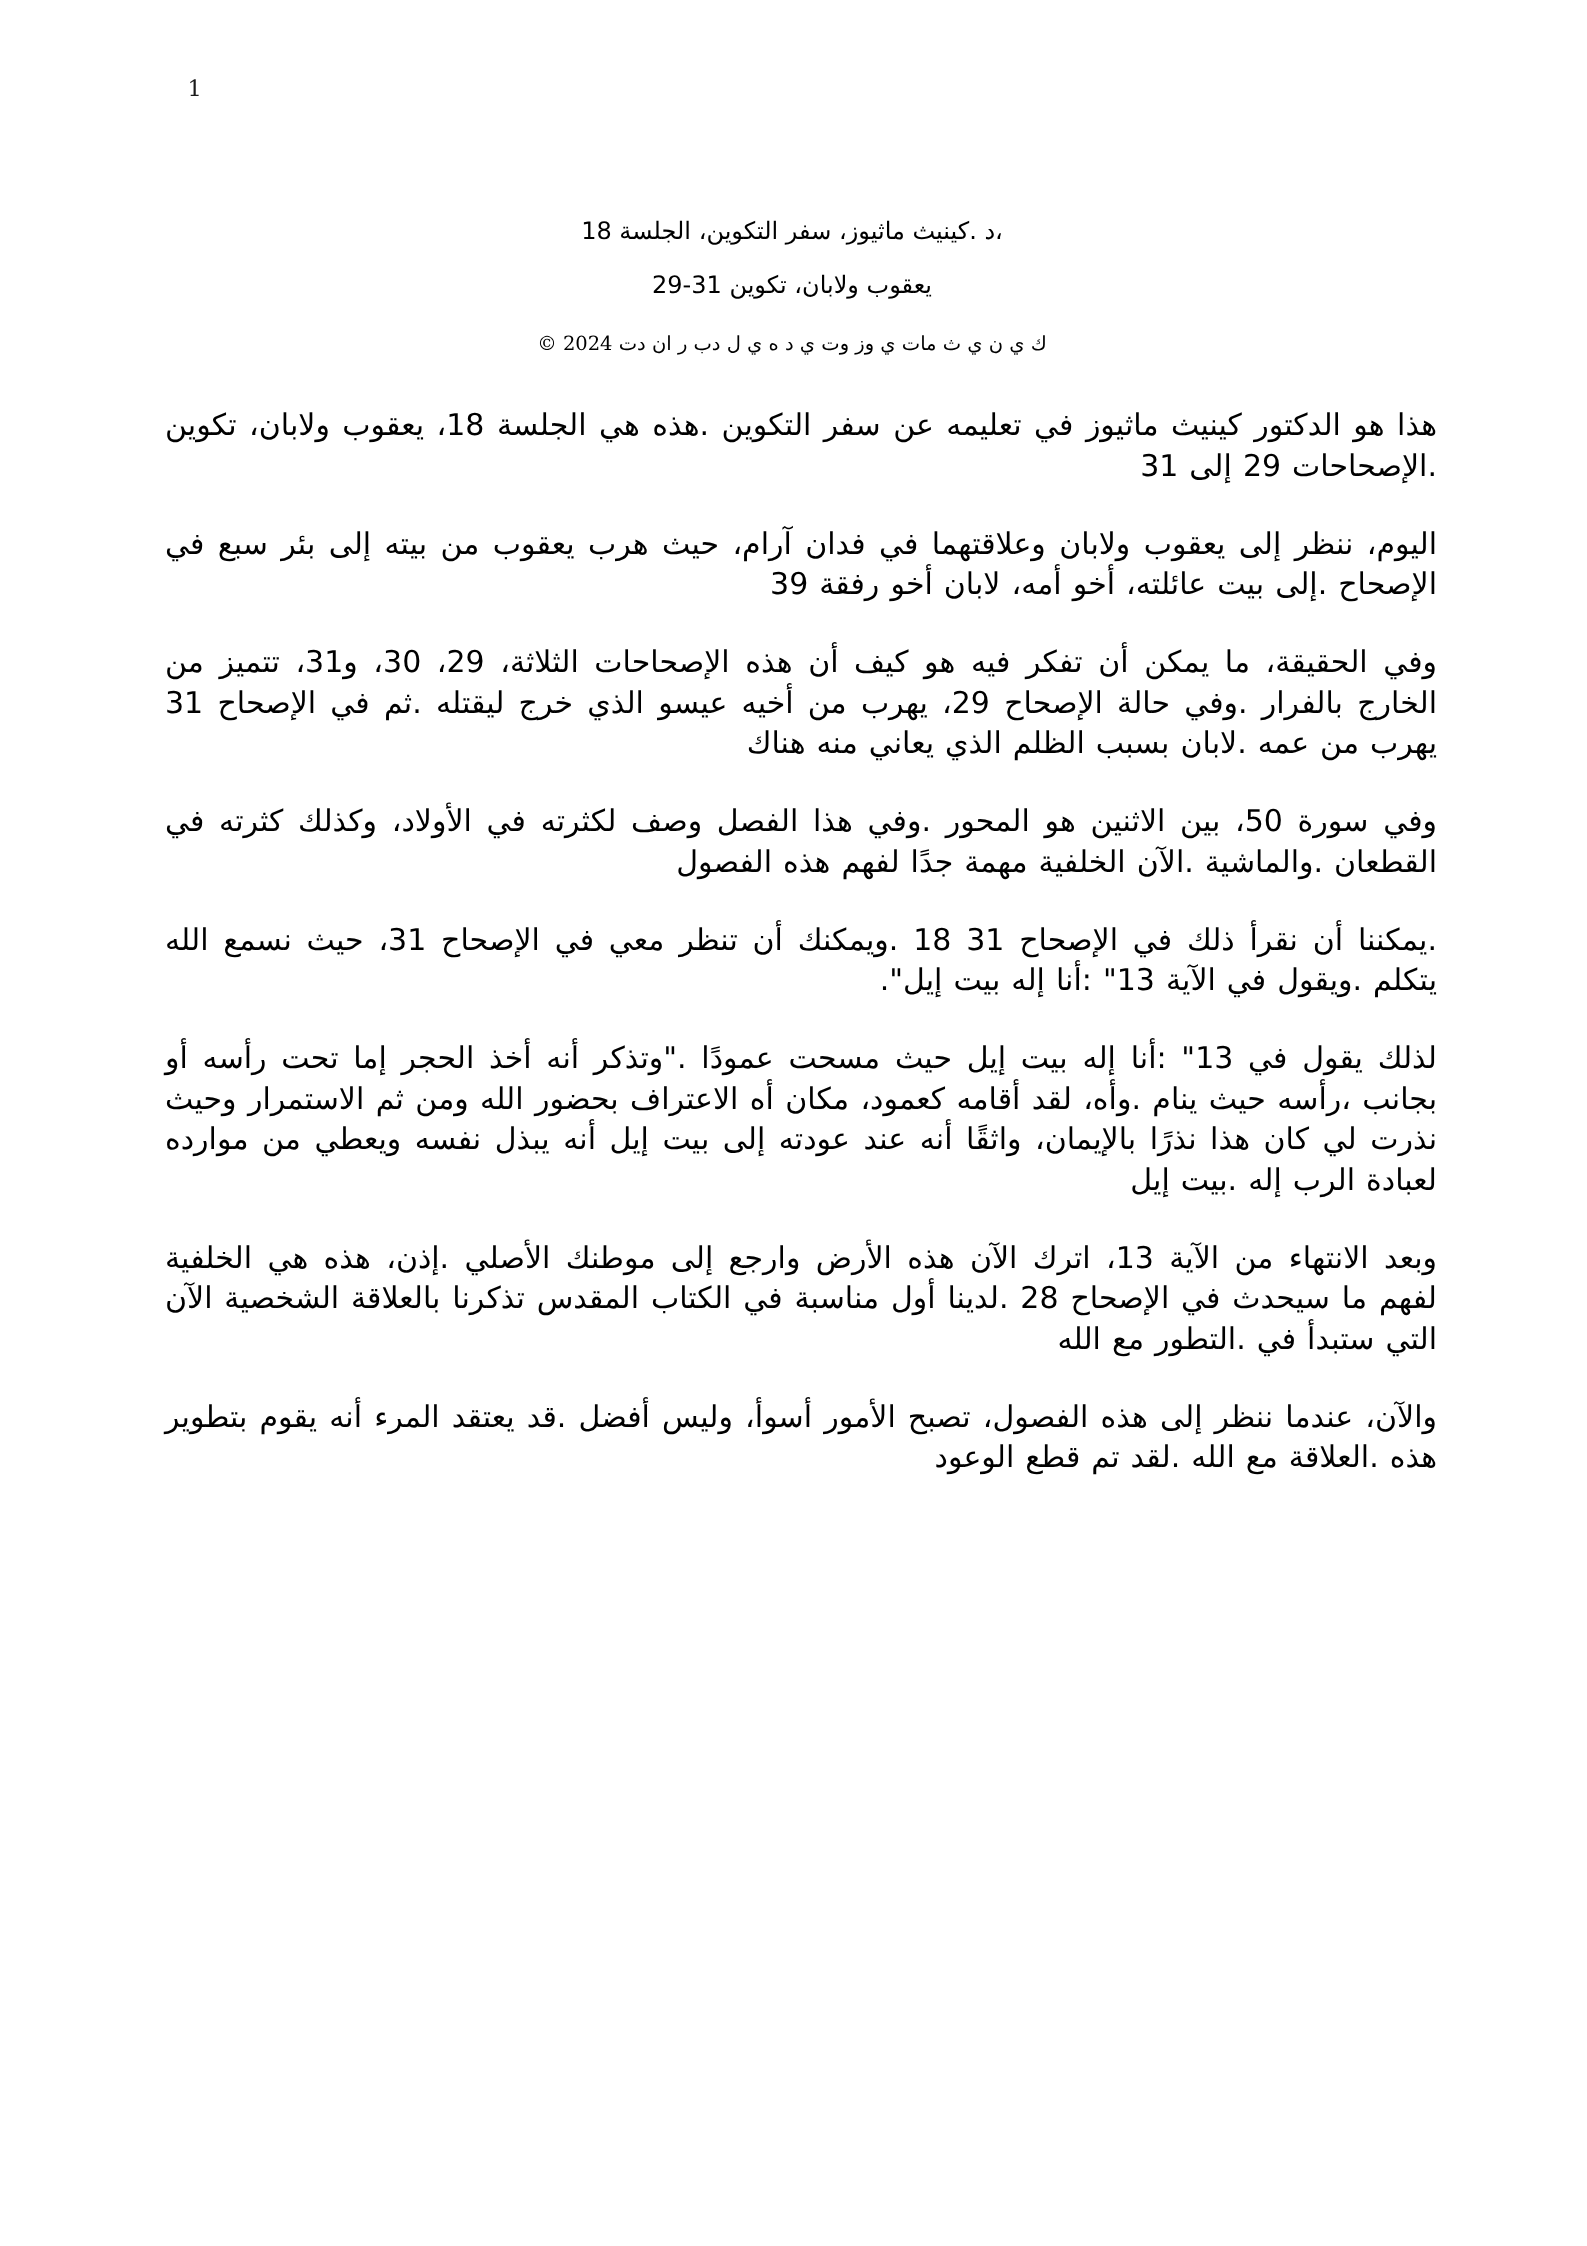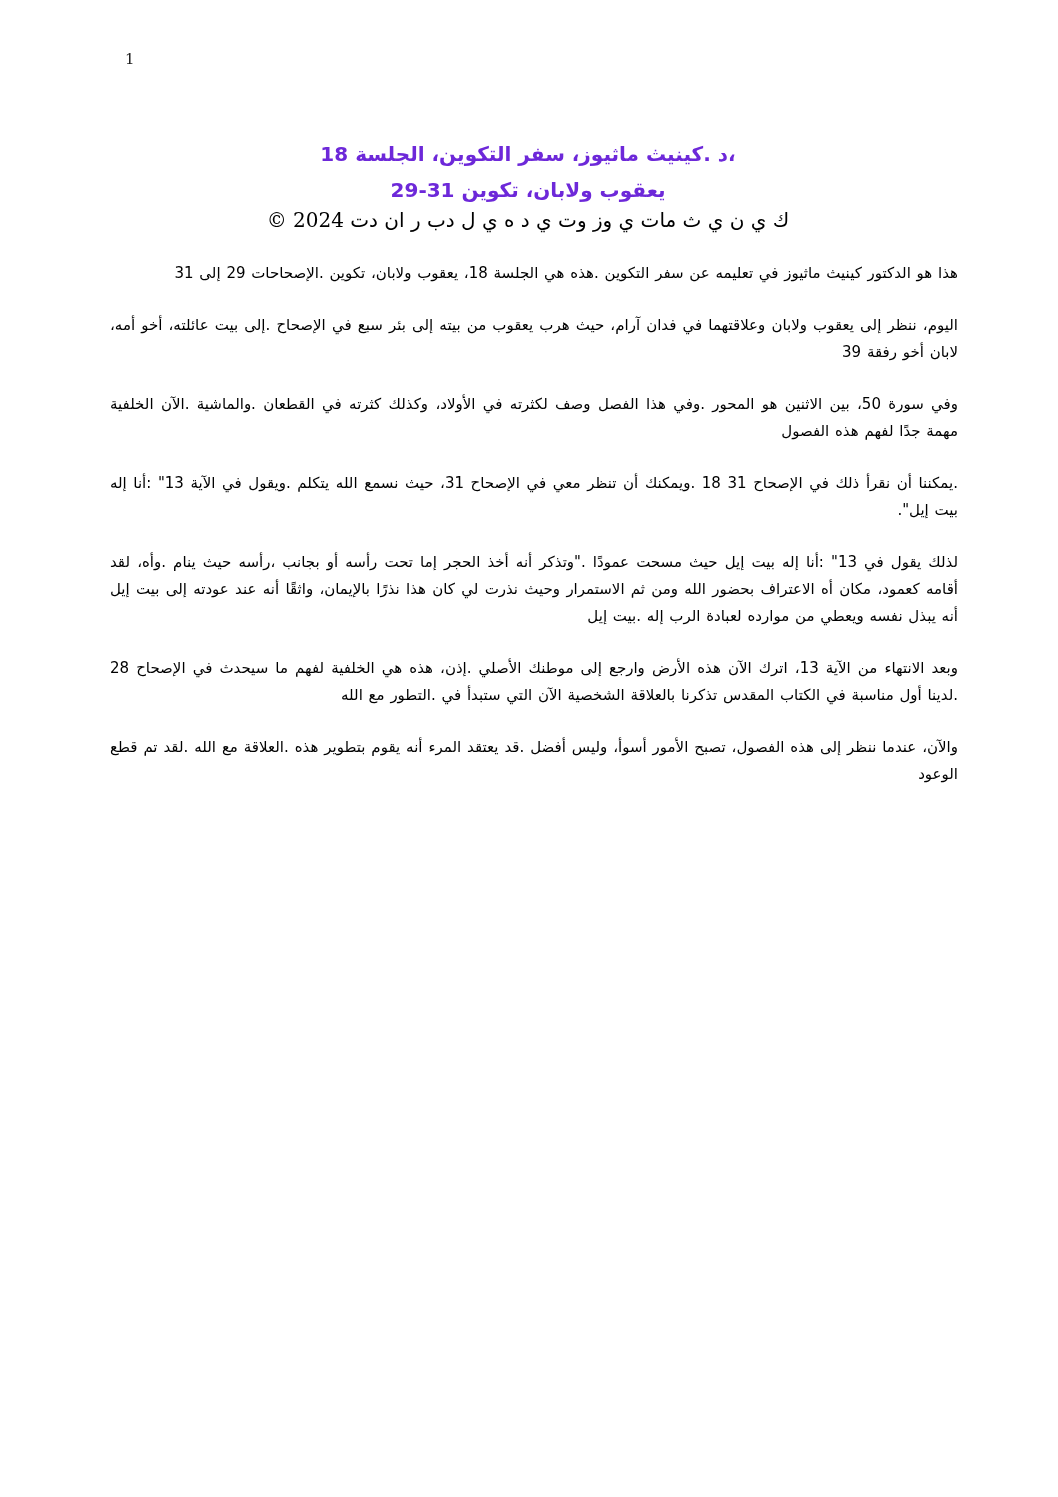--- a/index.html
+++ b/index.html
@@ -32,41 +32,41 @@
     position: absolute;
     top: 136px;
     left: 98px;
     width: 860px;
   }
   .title-block {
     direction: rtl;
     text-align: center;
   }
   .title-line {
-    font-weight: bold;
-    font-size: 20px;
+    font-weight: normal;
+    font-size: 16px;
     line-height: 36px;
-    color: #6d28d9;
+    color: #000000;
   }
   .copyright {
     direction: rtl;
     text-align: center;
     font-family: "DejaVu Serif", "DejaVu Sans", serif;
-    font-size: 20px;
+    font-size: 13px;
     line-height: 24px;
-    margin-top: 0;
+    margin-top: 10px;
     color: #000;
   }
   .body-text {
     margin-top: 28px;
     direction: rtl;
   }
   .body-text p {
     margin: 0 0 25px 12px;
-    font-size: 15px;
+    font-size: 20px;
     line-height: 27px;
     text-align: justify;
     text-align-last: right;
     word-spacing: 1px;
     color: #000;
   }
 </style>
 </head>
 <body>
 
@@ -78,20 +78,21 @@
 
     <div class="title-block">
       <div class="title-line">،د .كينيث ماثيوز، سفر التكوين، الجلسة 18</div>
       <div class="title-line">يعقوب ولابان، تكوين 31-29</div>
       <div class="copyright">ك ي ن ي ث مات ي وز وت ي د ه ي ل دب ر ان دت 2024 ©</div>
     </div>
 
     <div class="body-text">
       <p>هذا هو الدكتور كينيث ماثيوز في تعليمه عن سفر التكوين .هذه هي الجلسة 18، يعقوب ولابان، تكوين .الإصحاحات 29 إلى 31</p>
       <p>اليوم، ننظر إلى يعقوب ولابان وعلاقتهما في فدان آرام، حيث هرب يعقوب من بيته إلى بئر سبع في الإصحاح .إلى بيت عائلته، أخو أمه، لابان أخو رفقة 39</p>
+      <p>وفي الحقيقة، ما يمكن أن تفكر فيه هو كيف أن هذه الإصحاحات الثلاثة، 29، 30، و31، تتميز من الخارج بالفرار .وفي حالة الإصحاح 29، يهرب من أخيه عيسو الذي خرج ليقتله .ثم في الإصحاح 31 يهرب من عمه .لابان بسبب الظلم الذي يعاني منه هناك</p>
       <p>وفي سورة 50، بين الاثنين هو المحور .وفي هذا الفصل وصف لكثرته في الأولاد، وكذلك كثرته في القطعان .والماشية .الآن الخلفية مهمة جدًا لفهم هذه الفصول</p>
       <p>.يمكننا أن نقرأ ذلك في الإصحاح 31 18 .ويمكنك أن تنظر معي في الإصحاح 31، حيث نسمع الله يتكلم .ويقول في الآية 13" :أنا إله بيت إيل".</p>
       <p>لذلك يقول في 13" :أنا إله بيت إيل حيث مسحت عمودًا ."وتذكر أنه أخذ الحجر إما تحت رأسه أو بجانب ،رأسه حيث ينام .وأه، لقد أقامه كعمود، مكان أه الاعتراف بحضور الله ومن ثم الاستمرار وحيث نذرت لي كان هذا نذرًا بالإيمان، واثقًا أنه عند عودته إلى بيت إيل أنه يبذل نفسه ويعطي من موارده لعبادة الرب إله .بيت إيل</p>
       <p>وبعد الانتهاء من الآية 13، اترك الآن هذه الأرض وارجع إلى موطنك الأصلي .إذن، هذه هي الخلفية لفهم ما سيحدث في الإصحاح 28 .لدينا أول مناسبة في الكتاب المقدس تذكرنا بالعلاقة الشخصية الآن التي ستبدأ في .التطور مع الله</p>
       <p>والآن، عندما ننظر إلى هذه الفصول، تصبح الأمور أسوأ، وليس أفضل .قد يعتقد المرء أنه يقوم بتطوير هذه .العلاقة مع الله .لقد تم قطع الوعود</p>
     </div>
 
   </div>
 </div>
 

